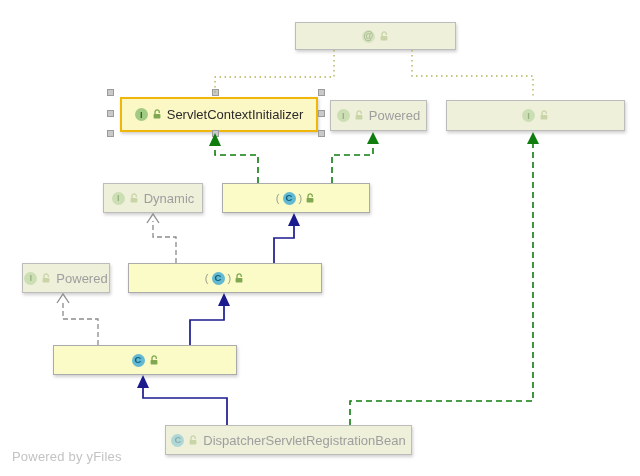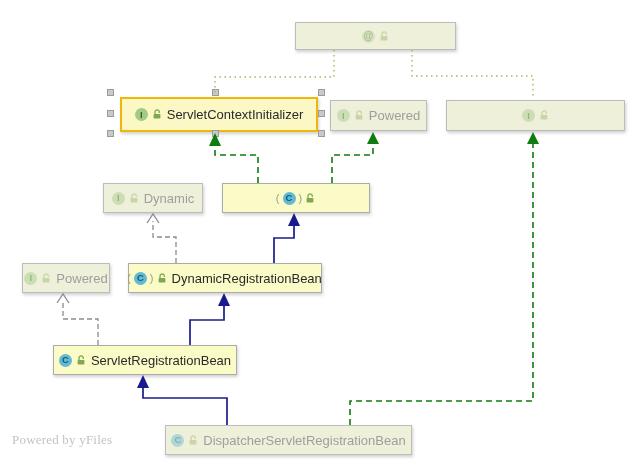--- a/index.html
+++ b/index.html
@@ -42,23 +42,22 @@
   #n-dsrb{left:165px;top:425px;width:247px;height:30px;}
   
   .handle{
     position:absolute;width:7px;height:7px;background:#c9c9c9;
     border:1px solid #9b9b9b;box-sizing:border-box;
   }
   
   #edges{position:absolute;left:0;top:0;pointer-events:none;}
   
   #footer{
-    position:absolute;left:12px;top:432px;font-size:13px;color:#c3c3c3;
+    position:absolute;left:12px;top:449px;font-size:13px;color:#c3c3c3;
     letter-spacing:.2px;
-    font-family:Liberation Serif, serif;
   }
 </style>
 </head>
 <body>
 
 <div id="canvas">
 
   <div class="node grayed" id="n-fi">
     <span class="icon-wrap">
       <span class="circle-icon anno">@</span>
@@ -138,32 +137,30 @@
   <div class="node" id="n-drb">
     <span class="icon-wrap">
       <span class="paren">(</span>
         <span class="circle-icon cls">C</span>
         <span class="paren">)</span>
       <svg class="lock" width="10" height="11" viewBox="0 0 10 11">
           <path d="M3 5 V3.1 A2.1 2.1 0 0 1 7.3 3.1 V4.1" fill="none" stroke="#7fa850" stroke-width="1.3"></path>
           <rect x="1.6" y="5" width="6.8" height="4.6" rx="0.8" fill="#7fa850"></rect>
         </svg>
     </span>
-    <span>DynamicRegistrationBean</span>
   </div>
 
   <div class="node" id="n-srb">
     <span class="icon-wrap">
       <span class="circle-icon cls">C</span>
       <svg class="lock" width="10" height="11" viewBox="0 0 10 11">
           <path d="M3 5 V3.1 A2.1 2.1 0 0 1 7.3 3.1 V4.1" fill="none" stroke="#7fa850" stroke-width="1.3"></path>
           <rect x="1.6" y="5" width="6.8" height="4.6" rx="0.8" fill="#7fa850"></rect>
         </svg>
     </span>
-    <span>ServletRegistrationBean</span>
   </div>
 
   <div class="node grayed" id="n-dsrb">
     <span class="icon-wrap">
       <span class="circle-icon cls">C</span>
       <svg class="lock" width="10" height="11" viewBox="0 0 10 11">
           <path d="M3 5 V3.1 A2.1 2.1 0 0 1 7.3 3.1 V4.1" fill="none" stroke="#9db36a" stroke-width="1.3"></path>
           <rect x="1.6" y="5" width="6.8" height="4.6" rx="0.8" fill="#9db36a"></rect>
         </svg>
     </span>

